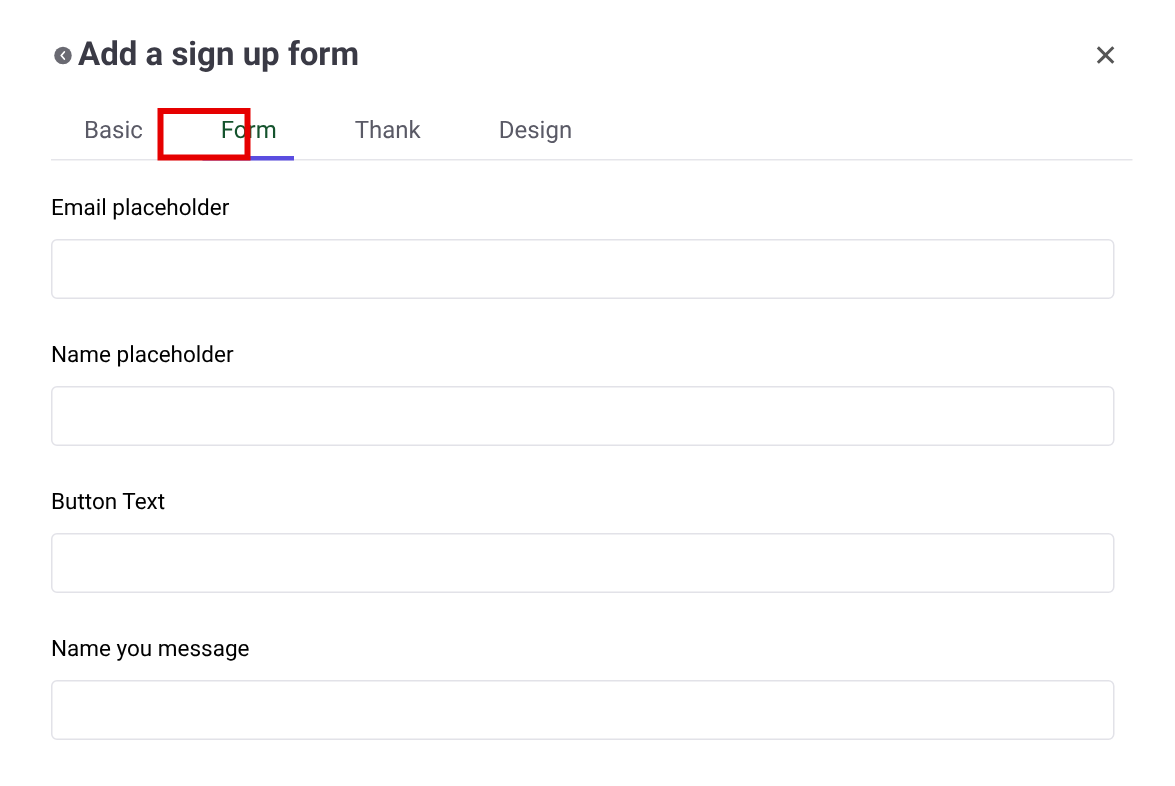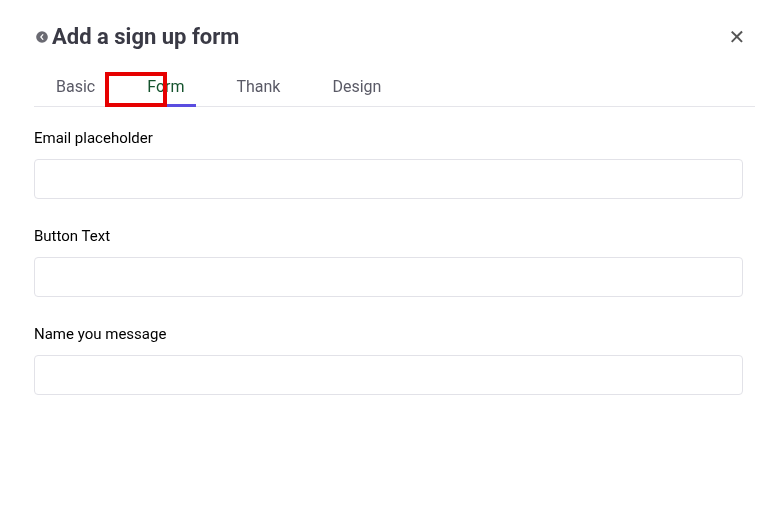--- a/index.html
+++ b/index.html
@@ -51,20 +51,24 @@
     <div class="tab">Design</div>
   </div>
 
   <div class="form-area">
     <div class="form-inner">
       <div class="field">
         <label class="field-label">Email placeholder</label>
         <input class="field-input" type="text" value="" style="">
       </div>
       <div class="field">
+        <label class="field-label">Name placeholder</label>
+        <input class="field-input" type="text" value="" style="">
+      </div>
+      <div class="field">
         <label class="field-label">Button Text</label>
         <input class="field-input" type="text" value="" style="">
       </div>
       <div class="field">
         <label class="field-label">Name you message</label>
         <input class="field-input" type="text" value="" style="">
       </div>
 
     </div>
   </div>

